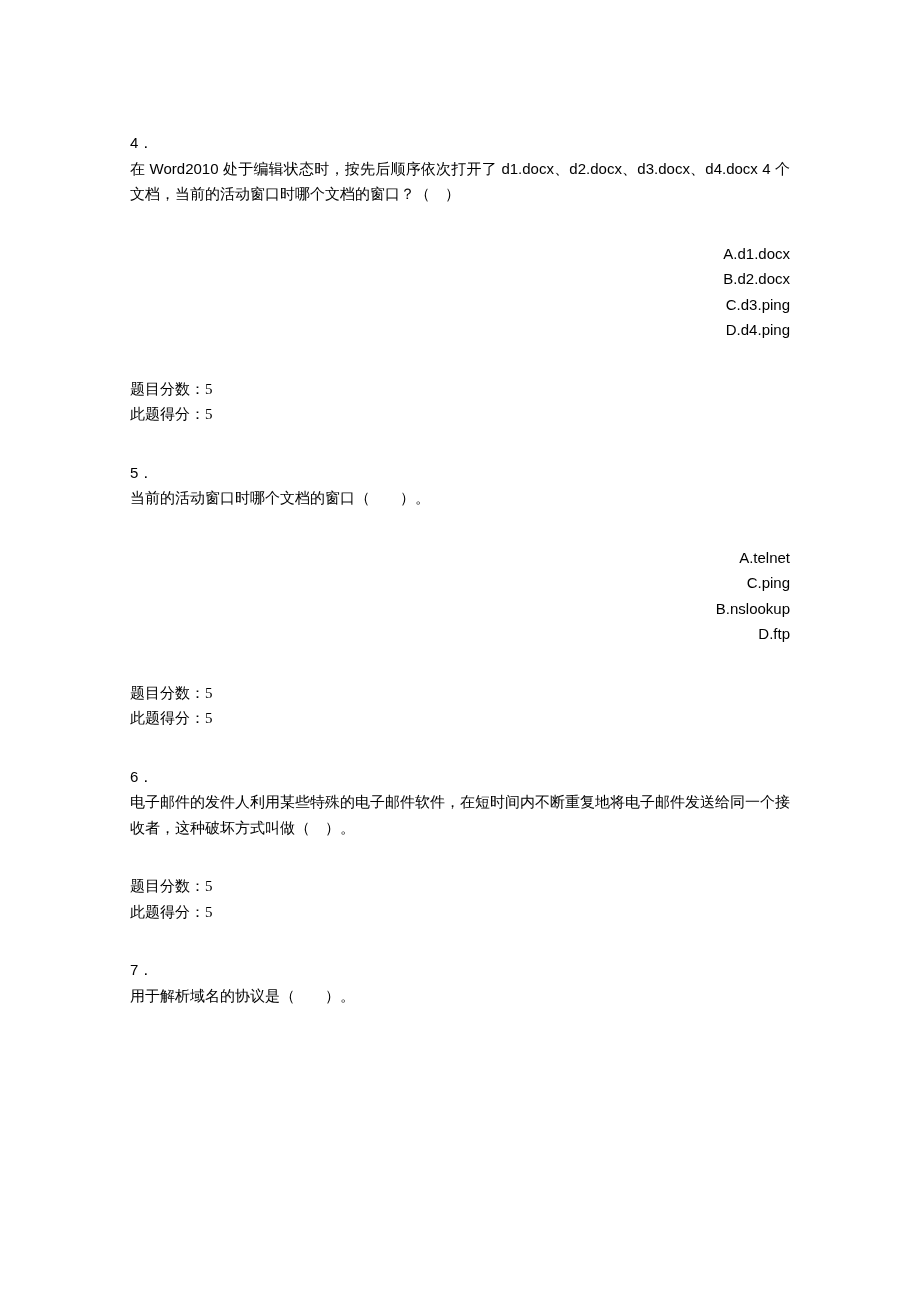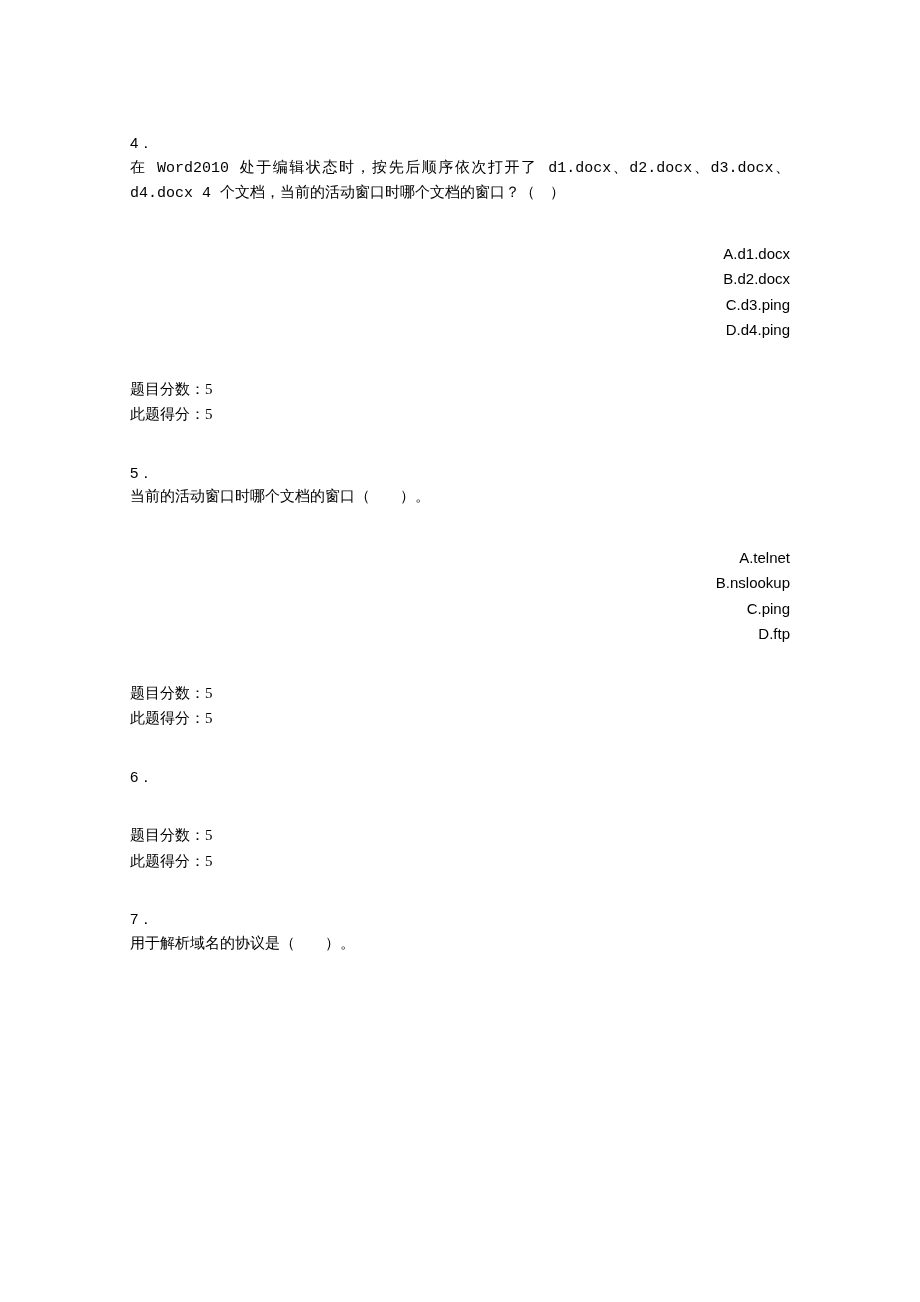--- a/index.html
+++ b/index.html
@@ -19,21 +19,20 @@
   }
   .question {
     margin-bottom: 32px;
   }
   .qnum {
     margin: 0;
   }
   .stem {
     margin: 0;
     text-align: justify;
-    font-family: Liberation Mono, monospace;
   }
   .options {
     margin-top: 34px;
   }
   .opt {
     margin: 0;
     text-align: right;
   }
   .score {
     margin-top: 34px;
@@ -61,32 +60,33 @@
       <p>题目分数：5</p>
       <p>此题得分：5</p>
     </div>
   </div>
 
   <div class="question">
     <p class="qnum">5．</p>
     <p class="stem">当前的活动窗口时哪个文档的窗口（　　）。</p>
     <div class="options">
       <p class="opt">A.telnet</p>
+      <p class="opt">C.ping</p>
       <p class="opt">B.nslookup</p>
-      <p class="opt">C.ping</p>
       <p class="opt">D.ftp</p>
     </div>
     <div class="score">
       <p>题目分数：5</p>
       <p>此题得分：5</p>
     </div>
   </div>
 
   <div class="question">
     <p class="qnum">6．</p>
+    <p class="stem">电子邮件的发件人利用某些特殊的电子邮件软件，在短时间内不断重复地将电子邮件发送给同一个接收者，这种破坏方式叫做（　）。</p>
     <div class="score">
       <p>题目分数：5</p>
       <p>此题得分：5</p>
     </div>
   </div>
 
   <div class="question">
     <p class="qnum">7．</p>
     <p class="stem">用于解析域名的协议是（　　）。</p>
   </div>

